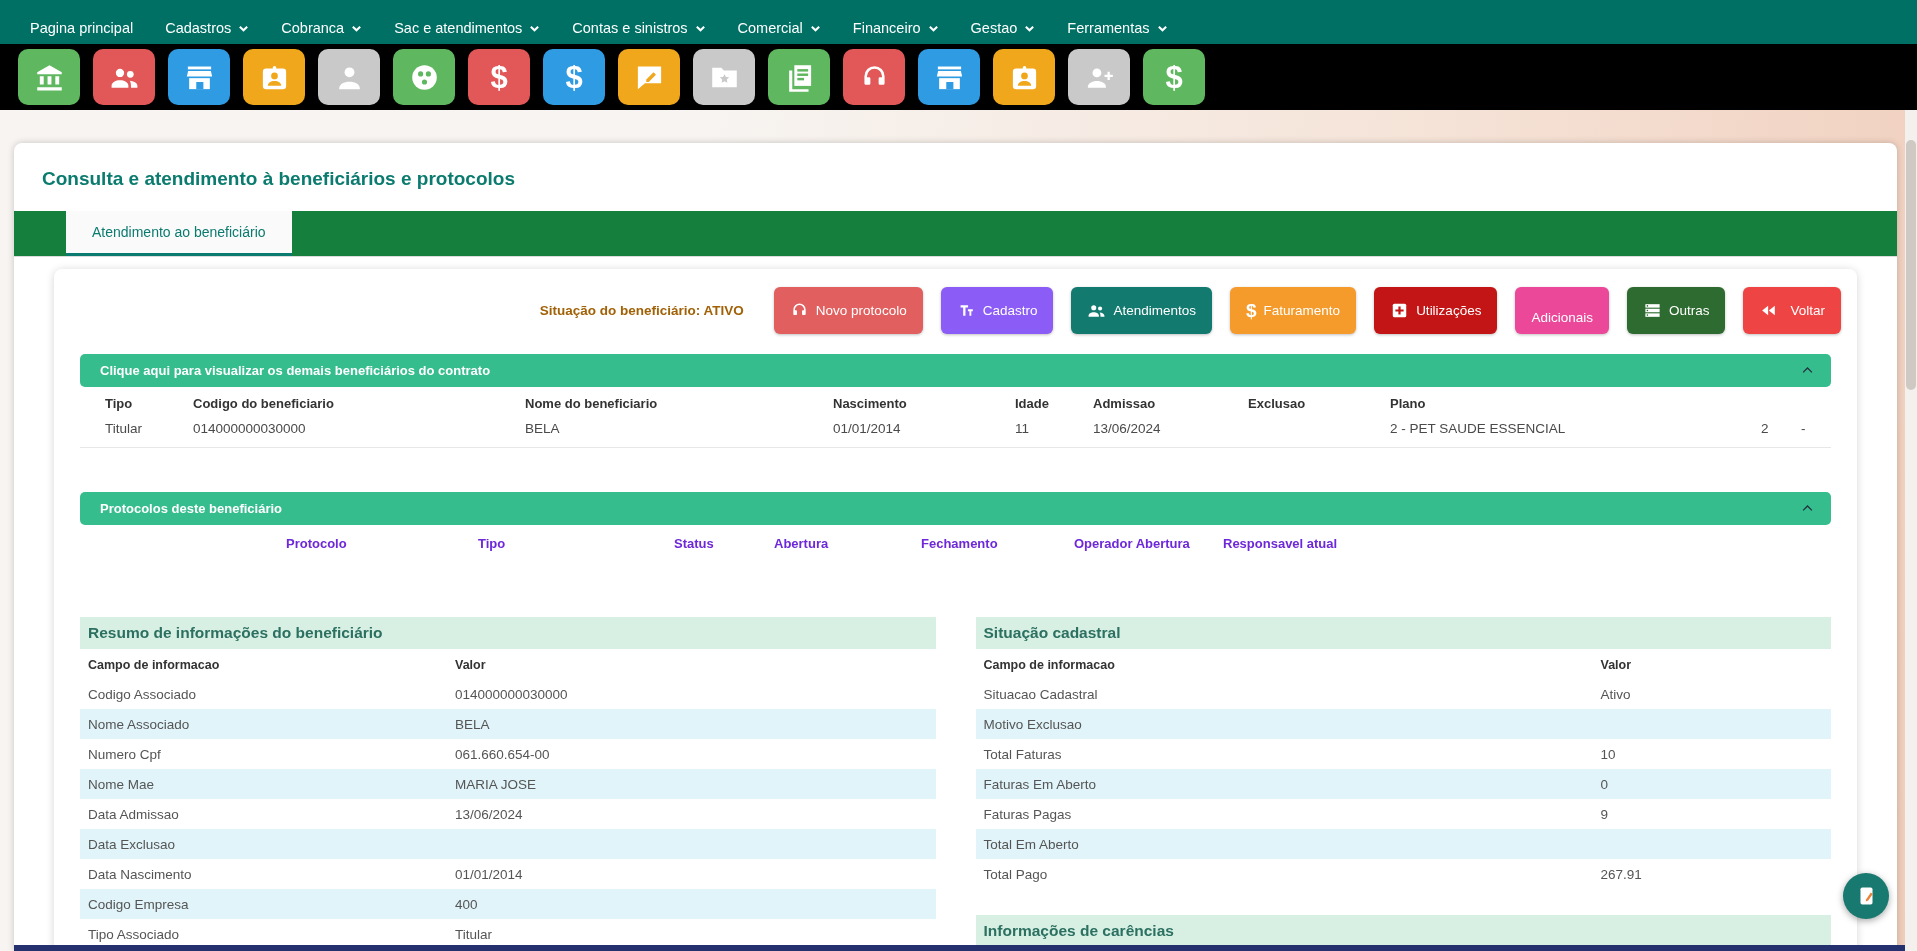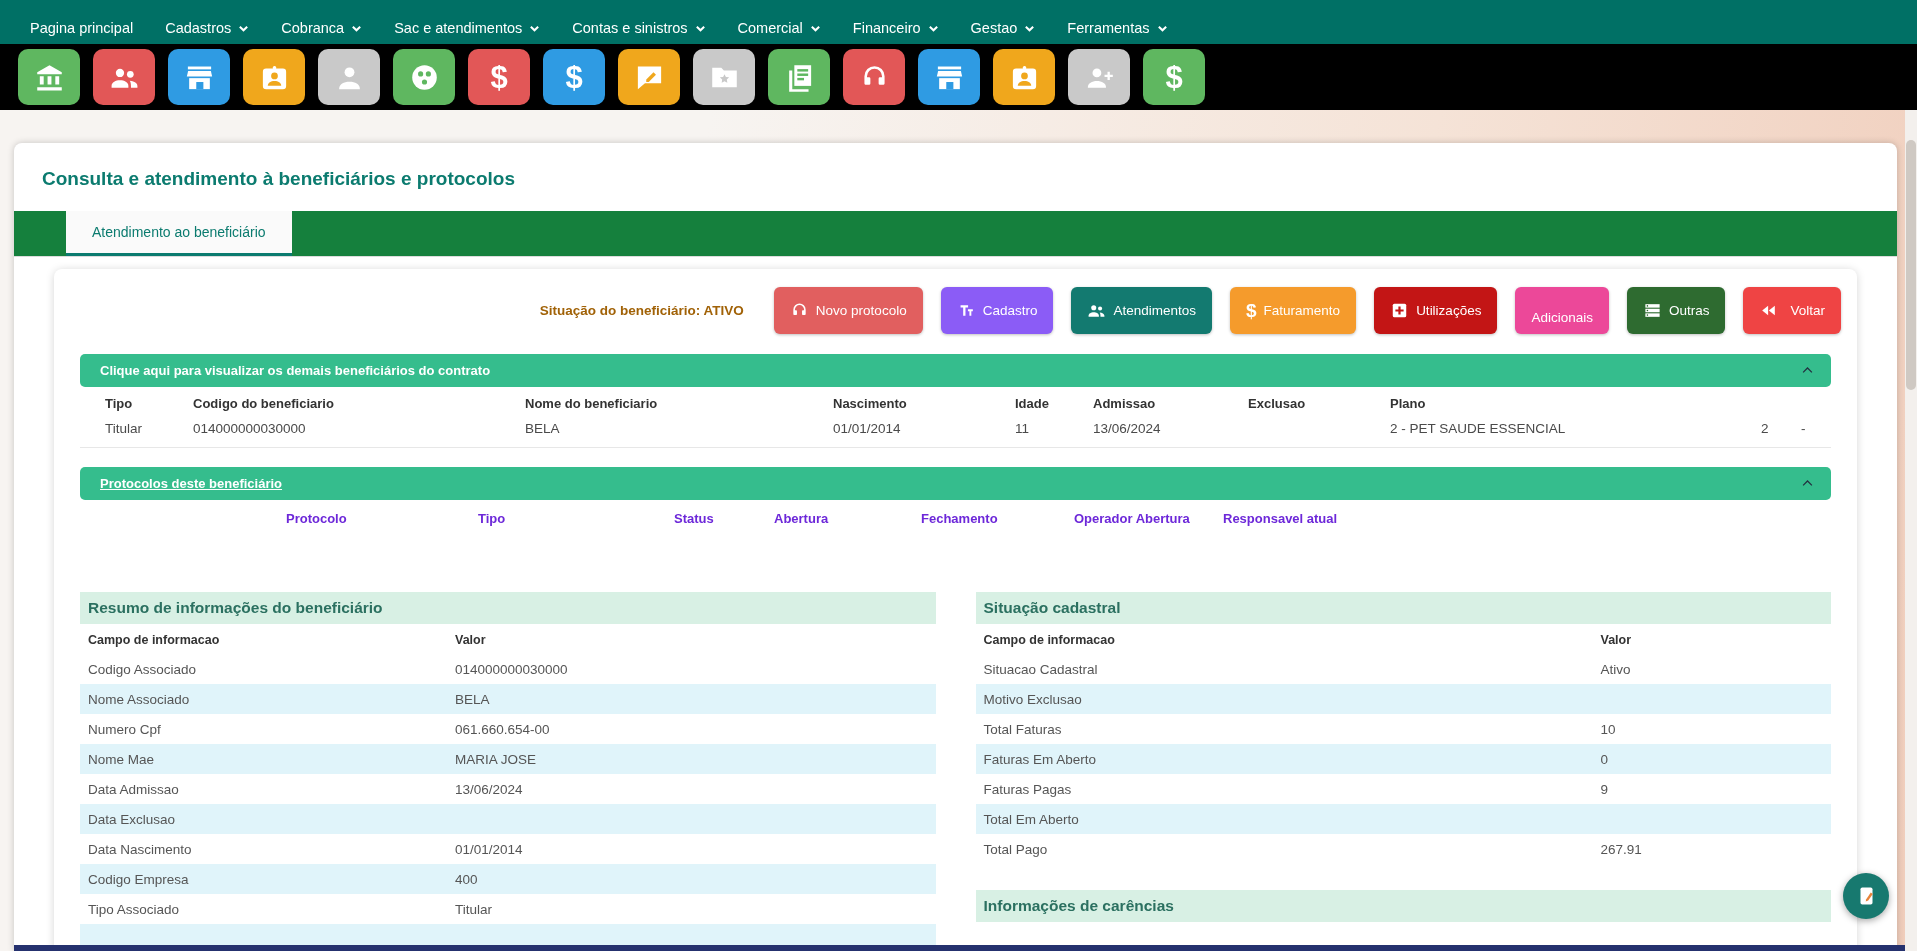--- a/index.html
+++ b/index.html
@@ -47,21 +47,21 @@
   .banner { margin:20px 14px 0; height:33px; background:#35BD8D; border-radius:5px;
     color:#fff; font-weight:bold; font-size:13px; display:flex; align-items:center;
     padding:0 20px; position:relative; cursor:pointer; }
   .banner .chev { position:absolute; right:16px; width:15px; height:15px;
     stroke:#233040; stroke-width:2; fill:none; }
   .bgrid { display:grid; grid-template-columns:88px 332px 308px 182px 78px 155px 142px 1fr 40px 30px;
     padding-left:25px; margin:0 14px; align-items:center; }
   .bhead { padding-top:9px; padding-bottom:5px; font-weight:bold; font-size:13px; color:#333; }
   .brow { padding-top:5px; padding-bottom:11px; font-size:13.5px; color:#4a4a4a;
     border-bottom:1px solid #e7e7e7; cursor:pointer; }
-  .banner2-gap { margin-top:19px;text-decoration:underline; }
+  .banner2-gap { margin-top:44px; }
   .pgrid { display:grid; grid-template-columns:206px 192px 196px 100px 147px 153px 149px 1fr;
     margin:0 14px; padding-top:11px; font-weight:bold; font-size:13px; color:#6d28d9; }
   .pempty { height:42px; }
   
   .columns { display:flex; gap:40px; margin:24px 14px 0; }
   .col { flex:1; min-width:0; }
   .sec-title { background:#D8F0E4; height:32px; display:flex; align-items:center;
     padding-left:8px; color:#2B7060; font-weight:bold; font-size:15.5px; }
   .igrid-l { display:grid; grid-template-columns:367px 1fr; padding-left:8px; align-items:center; }
   .igrid-r { display:grid; grid-template-columns:617px 1fr; padding-left:8px; align-items:center; }

